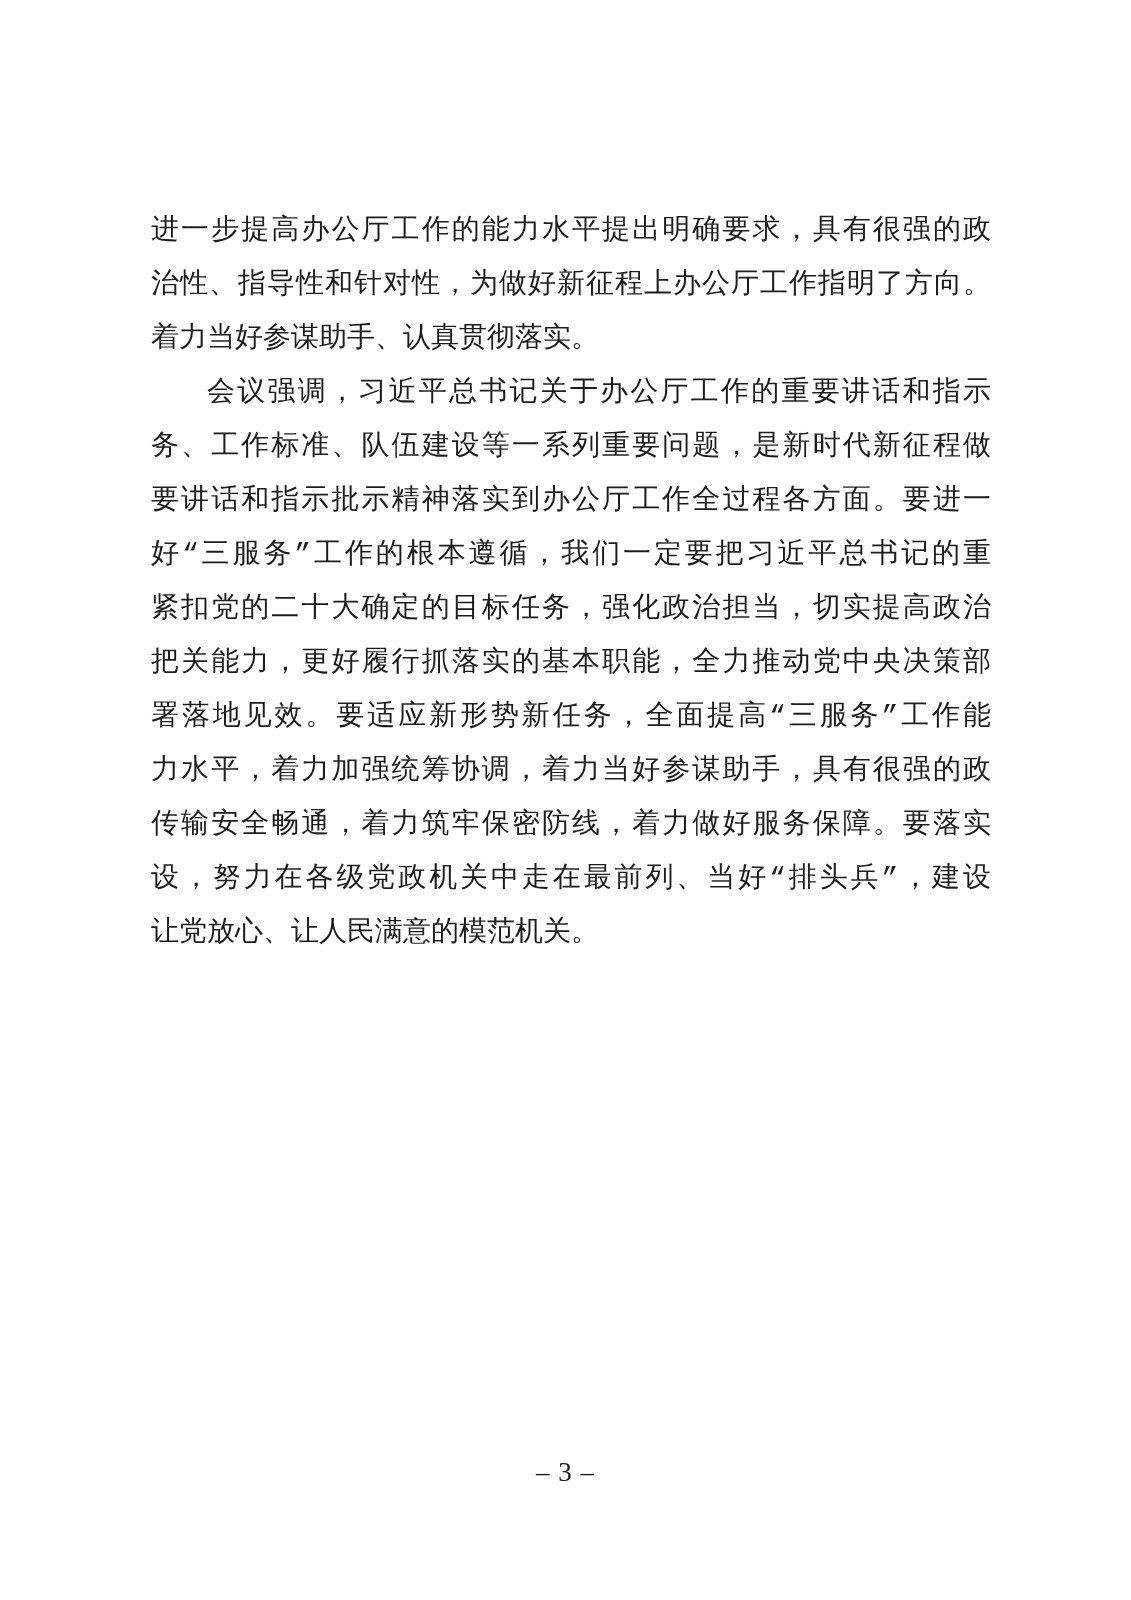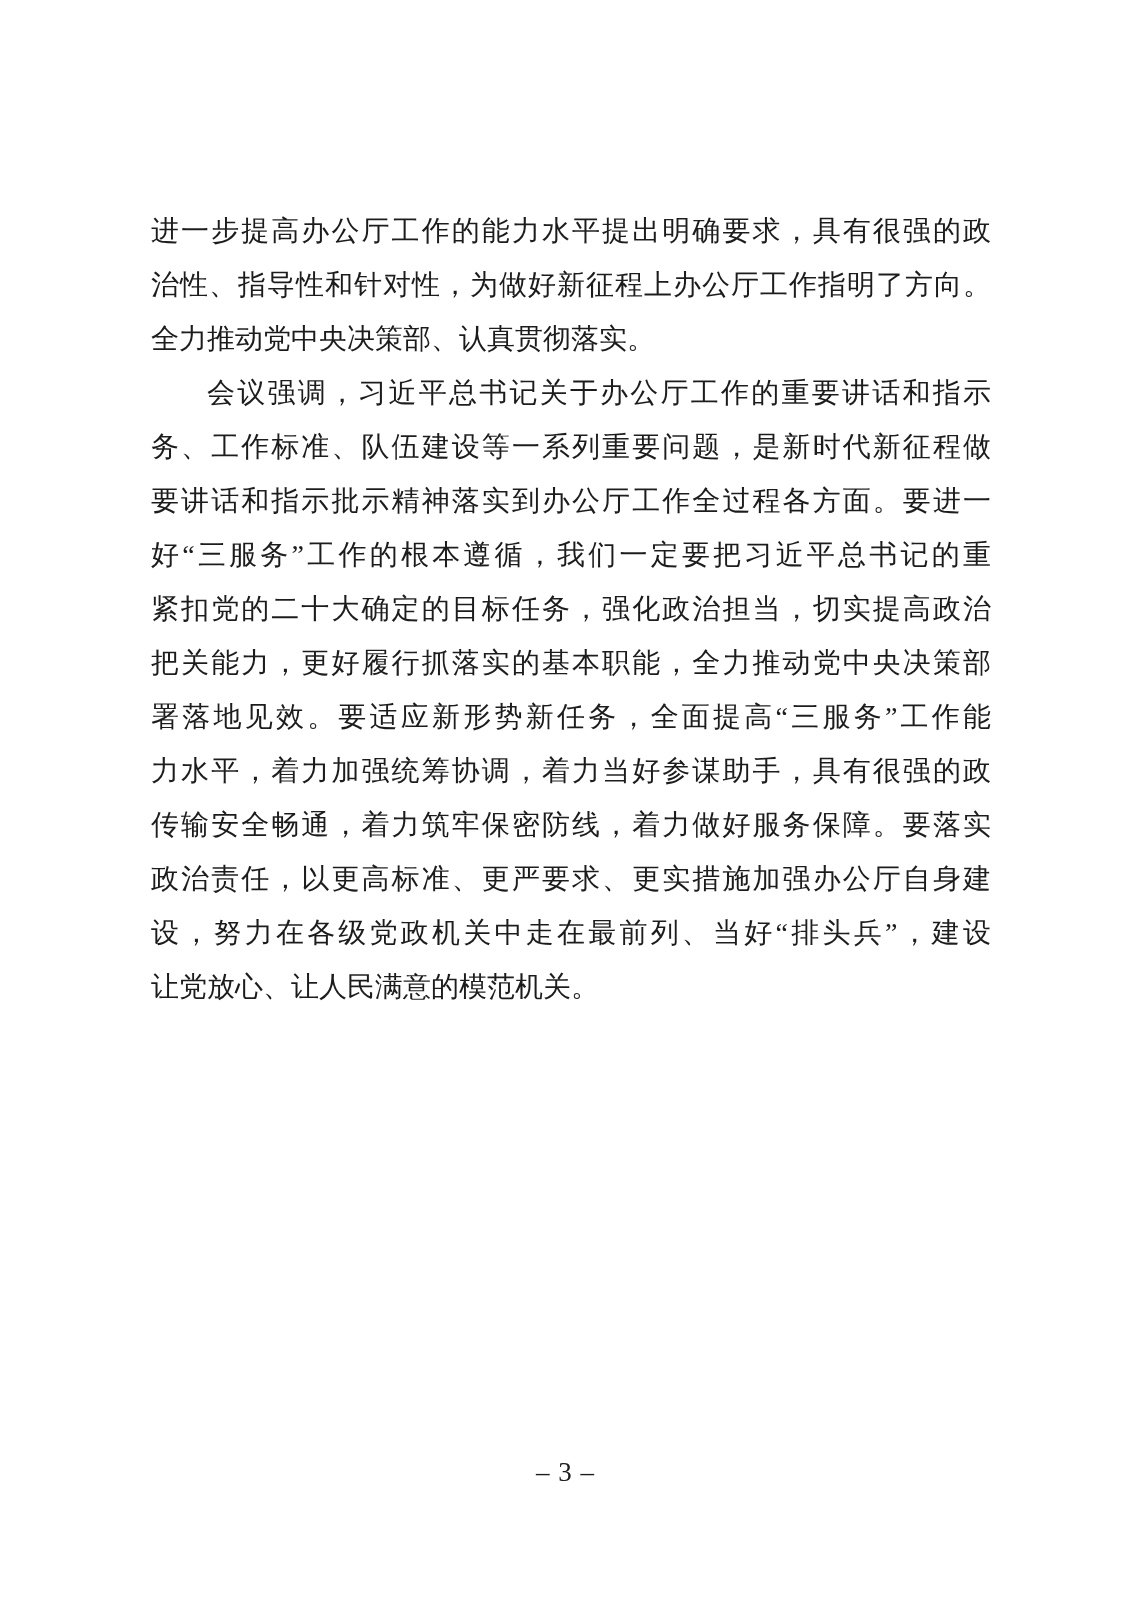--- a/index.html
+++ b/index.html
@@ -33,20 +33,21 @@
     font-weight: 400;
   }
   .line {
     margin: 0;
     padding: 0;
     height: 54px;
     white-space: nowrap;
     text-align: justify;
     text-align-last: justify;
     text-justify: inter-character;
+    font-family: Liberation Mono, monospace;
   }
   .line.para-end {
     text-align-last: left;
   }
   .line.indent {
     text-indent: 2em;
   }
   .page-number {
     position: absolute;
     left: 0;
@@ -59,28 +60,27 @@
     letter-spacing: 1px;
   }
 </style>
 </head>
 <body>
 
 <div class="page">
   <div class="text-block">
     <p class="line">进一步提高办公厅工作的能力水平提出明确要求，具有很强的政</p>
     <p class="line">治性、指导性和针对性，为做好新征程上办公厅工作指明了方向。</p>
-    <p class="line para-end">全力推动党中央决策部、认真贯彻落实。</p>
+    <p class="line para-end">着力当好参谋助手、认真贯彻落实。</p>
     <p class="line indent">会议强调，习近平总书记关于办公厅工作的重要讲话和指示</p>
     <p class="line">务、工作标准、队伍建设等一系列重要问题，是新时代新征程做</p>
     <p class="line">要讲话和指示批示精神落实到办公厅工作全过程各方面。要进一</p>
     <p class="line">好“三服务”工作的根本遵循，我们一定要把习近平总书记的重</p>
     <p class="line">紧扣党的二十大确定的目标任务，强化政治担当，切实提高政治</p>
     <p class="line">把关能力，更好履行抓落实的基本职能，全力推动党中央决策部</p>
     <p class="line">署落地见效。要适应新形势新任务，全面提高“三服务”工作能</p>
     <p class="line">力水平，着力加强统筹协调，着力当好参谋助手，具有很强的政</p>
     <p class="line">传输安全畅通，着力筑牢保密防线，着力做好服务保障。要落实</p>
-    <p class="line">政治责任，以更高标准、更严要求、更实措施加强办公厅自身建</p>
     <p class="line">设，努力在各级党政机关中走在最前列、当好“排头兵”，建设</p>
     <p class="line para-end">让党放心、让人民满意的模范机关。</p>
   </div>
   <div class="page-number">– 3 –</div>
 </div>
 
 </body></html>

